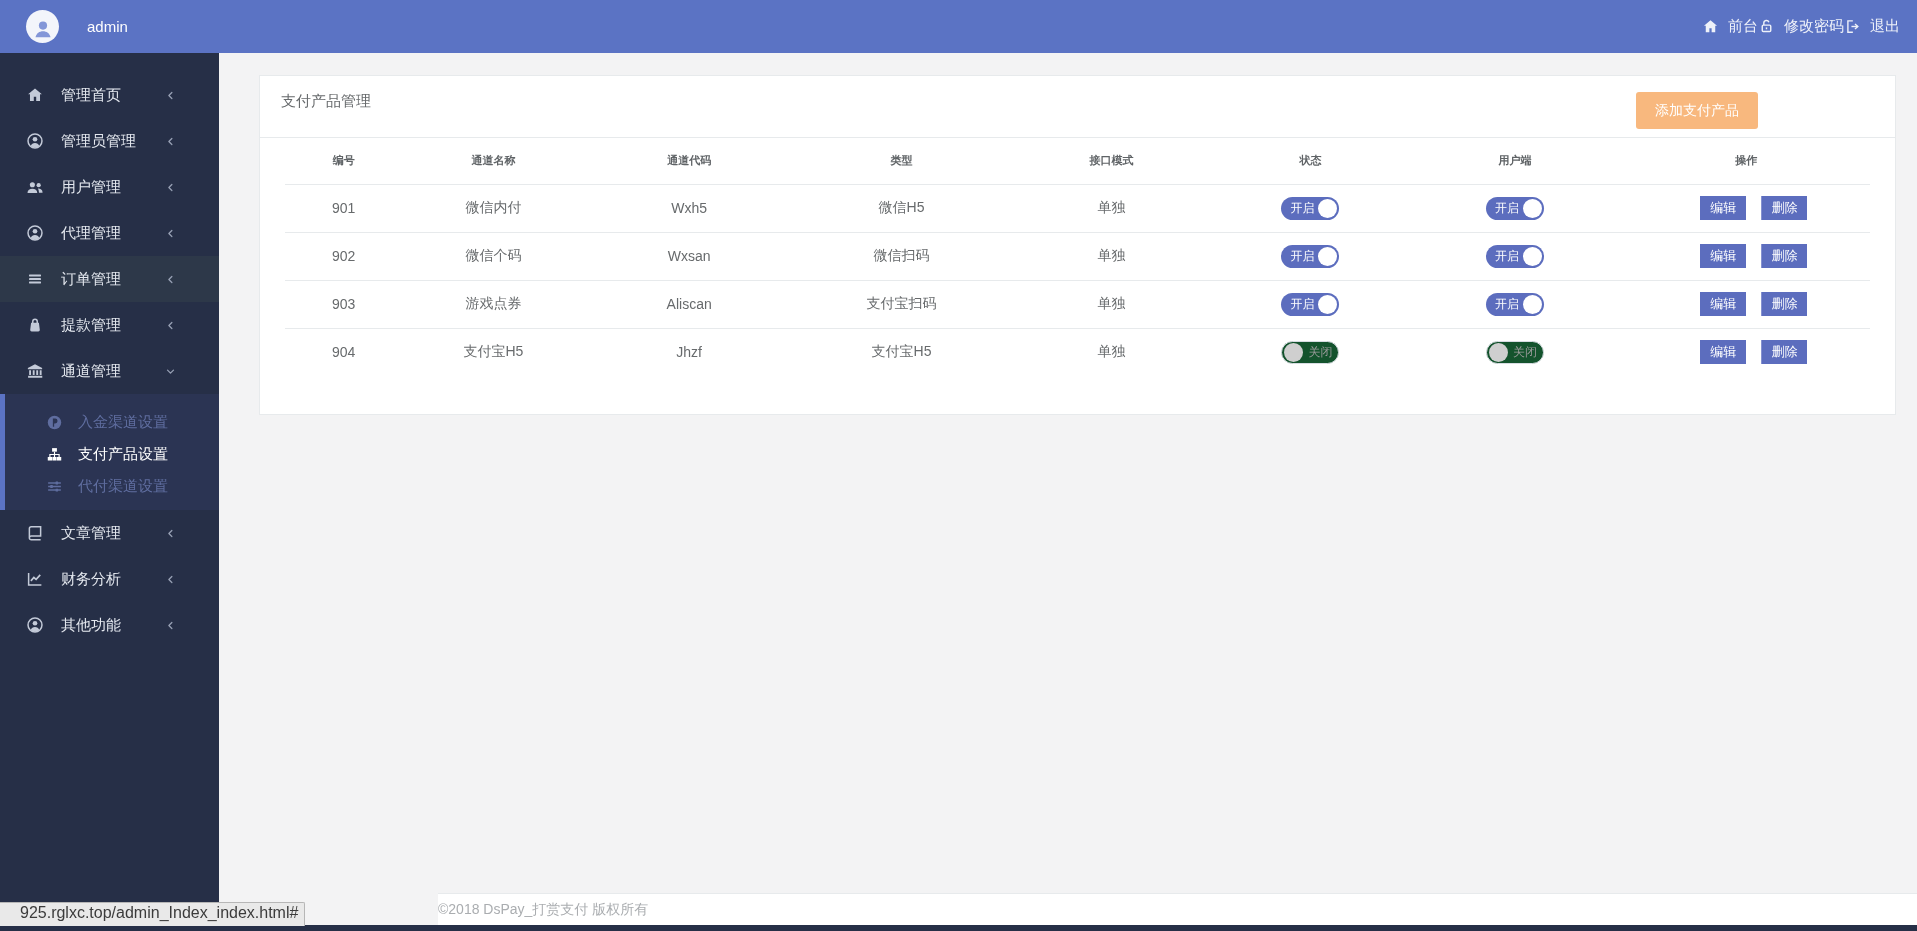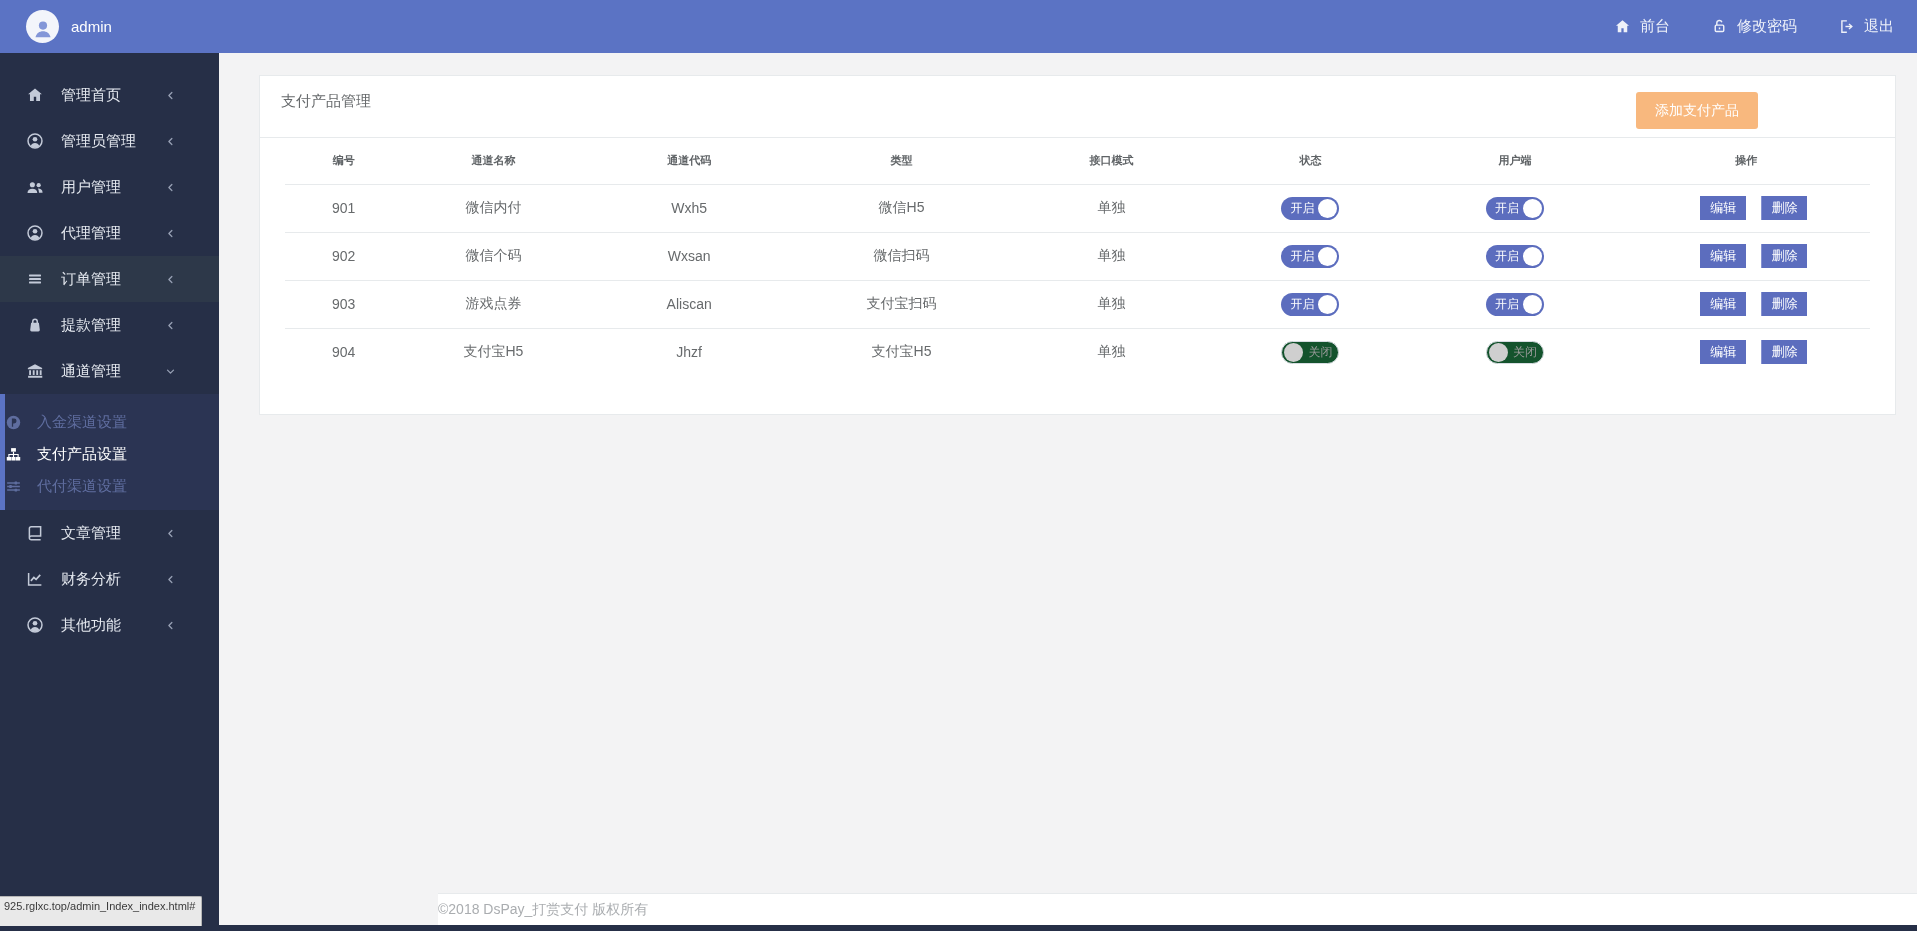--- a/index.html
+++ b/index.html
@@ -8,37 +8,37 @@
   .icon { display:inline-block; vertical-align:middle; }
   svg.ic { width:18px; height:18px; fill:currentColor; display:block; }
 
   
   .topbar { position:absolute; left:0; top:0; width:1917px; height:53px;
     background:#5b73c4; display:flex; align-items:center; color:#fff; z-index:30; }
   .brand { display:flex; align-items:center; padding-left:26px; width:240px; }
   .avatar { width:33px; height:33px; border-radius:50%; background:#f3f5fb;
     display:flex; align-items:center; justify-content:center; overflow:hidden; }
   .avatar svg { width:24px; height:24px; fill:#8396d8; margin-top:4px; }
-  .brand-user { margin-left:12px; font-size:15px; color:#fdfdfe; }
-  .topnav { margin-left:auto; display:flex; align-items:flex-start; gap:41px; padding-right:23px; }
+  .brand-user { margin-left:28px; font-size:15px; color:#fdfdfe; }
+  .topnav { margin-left:auto; display:flex; align-items:flex-start; padding-right:17px; }
   .topnav-item { display:flex; align-items:center; gap:9px; font-size:15px;
     color:#eef1f9; cursor:pointer; }
   .topnav-item svg.ic { width:17px; height:17px; }
 
   
   .sidebar { position:absolute; left:0; top:53px; width:219px; bottom:0;
     background:#262f47; z-index:20; padding-top:19px; }
   .side-item { height:46px; display:flex; align-items:center;
     padding:0 20px 0 26px; font-size:15px; color:#e4e8ef; cursor:pointer; }
   .side-item .icon { width:20px; margin-right:15px; color:#c3cad8; }
   .side-item .chev { margin-left:auto; color:#97a0b4; }
   .side-item .chev svg.ic { width:13px; height:13px; }
   .side-item.is-hover { background:#2d3849; }
   .submenu { background:#2b3453; border-left:5px solid #5b73c4; padding:12px 0 8px; }
-  .sub-item { height:32px; display:flex; align-items:center; 
+  .sub-item { height:32px; display:flex; align-items:center; padding-left:41px;
     font-size:15px; color:#5f6d9f; cursor:pointer; }
   .sub-item .icon { width:19px; margin-right:13px; }
   .sub-item svg.ic { width:17px; height:17px; }
   .sub-item.is-active { color:#ffffff; }
   .icon-cut { fill:#2b3453; }
 
   
   .main { position:absolute; left:219px; top:53px; right:0; bottom:0; background:#f3f3f4; }
   .card { position:absolute; left:40px; right:21px; top:22px; height:340px;
     background:#fff; border:1px solid #e7eaec; }
@@ -71,24 +71,24 @@
   .btn-sm { min-width:46px; height:24px; background:#5c6dbe; color:#fff; font-size:13px;
     border:none; cursor:pointer; font-family:inherit; padding:0 8px;margin-left:15px; }
   .btn-sm + .btn-sm { border-left:1px solid #8591d0; }
 
   
   .footer { position:absolute; left:219px; right:0; bottom:6px; height:32px;
     background:#fff; border-top:1px solid #e7eaec; line-height:31px; text-align:left;
     padding-right:22px; font-size:14px; color:#aaadb0; }
   .bottom-strip { position:absolute; left:0; right:0; bottom:0; height:6px;
     background:#262f47; z-index:25; }
-  .statusbar { position:absolute; left:0; bottom:5px; height:30px; z-index:40;
+  .statusbar { position:absolute; left:0; bottom:5px; height:24px; z-index:40;
     background:#e9e9e9; border:1px solid #b6b6b6; border-left:none; border-bottom:none;
-    border-top-right-radius:2px; font-size:11px; color:#3b3b3b; line-height:19px;
-    padding:0 6px 0 4px; }
+    border-top-right-radius:2px; font-size:16px; color:#3b3b3b; line-height:19px;
+    padding:0 6px 0 20px; }
 </style>
 </head>
 <body>
 
 <svg width="0" height="0" style="position:absolute">
   <defs>
     <symbol id="i-person" viewBox="0 0 24 24">
         <circle cx="12" cy="8.6" r="4.1"></circle>
         <path d="M4.5 20.2c.9-4 3.9-6 7.5-6s6.6 2 7.5 6z"></path>
       </symbol>

